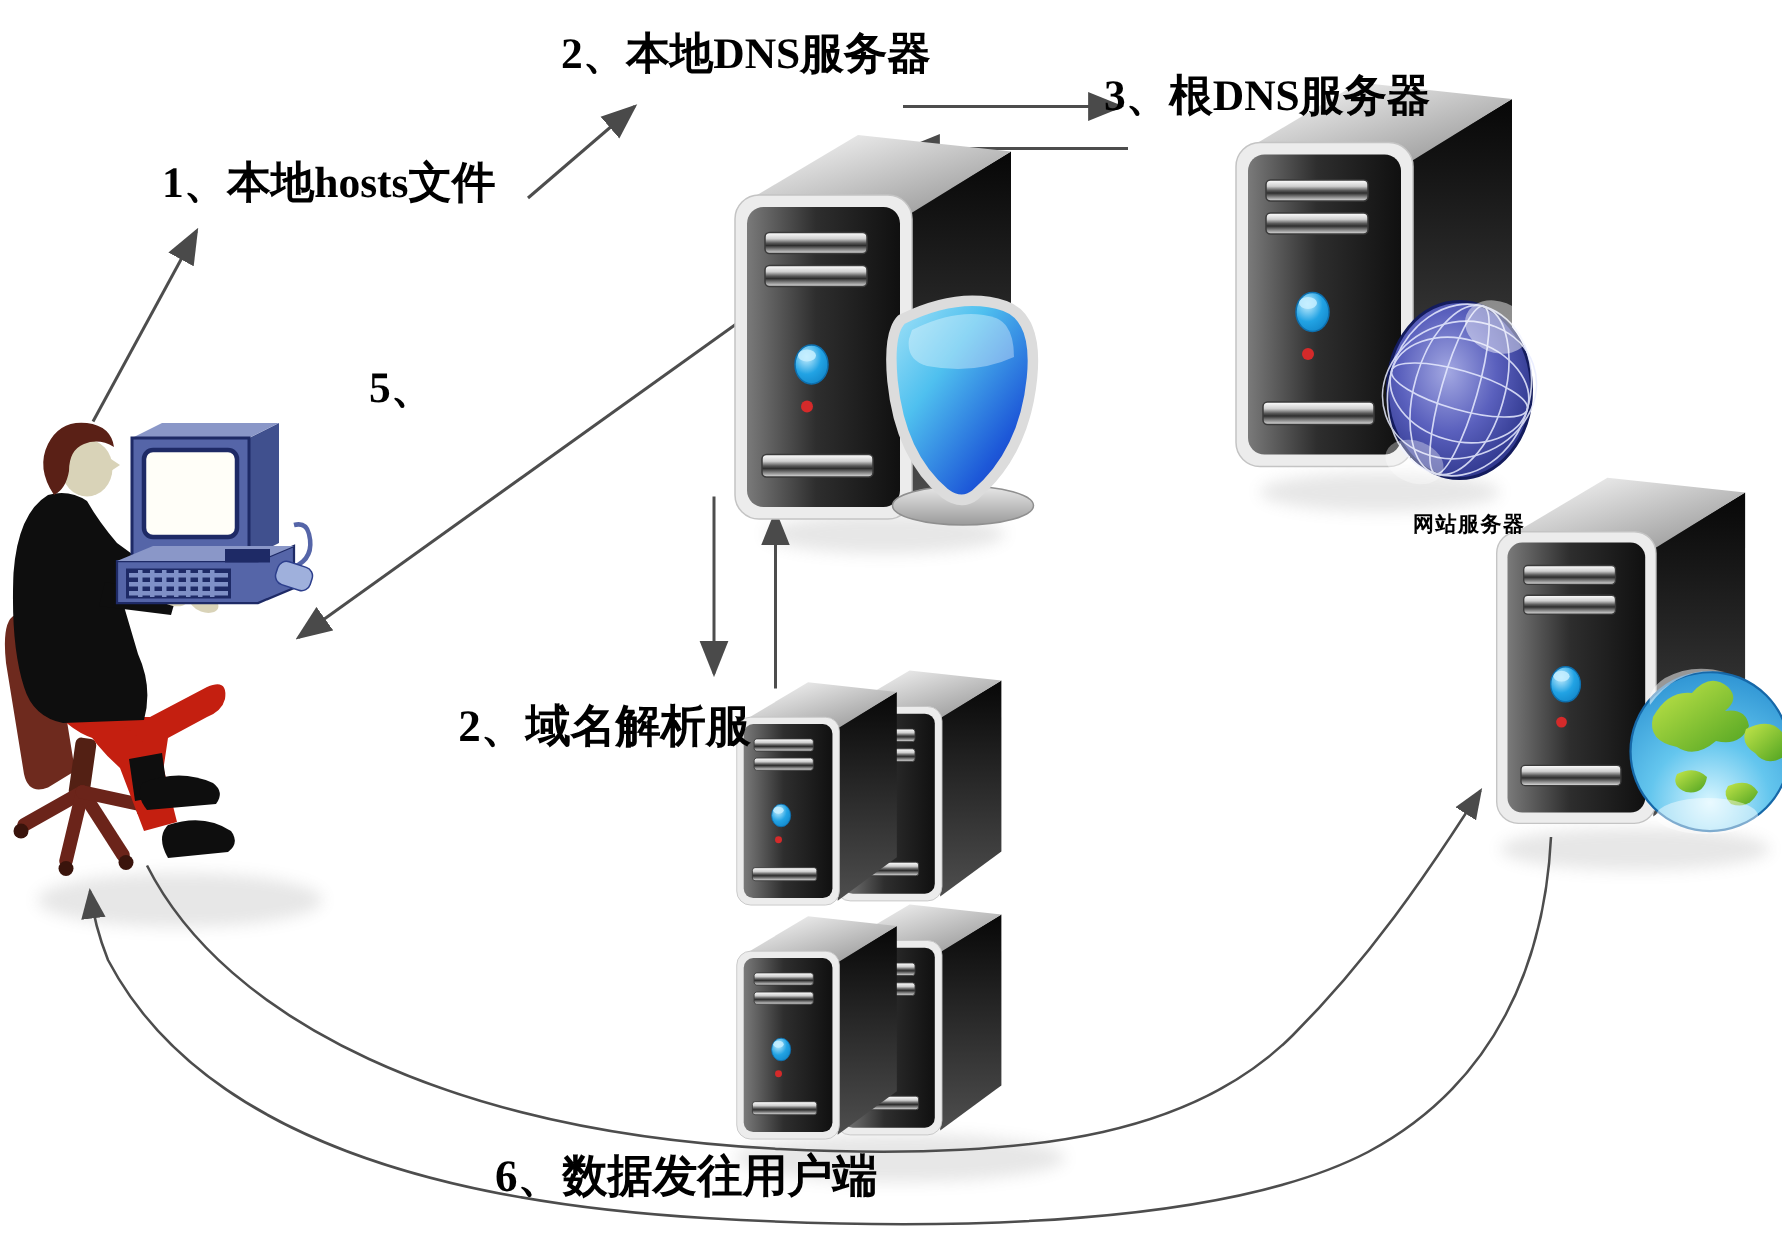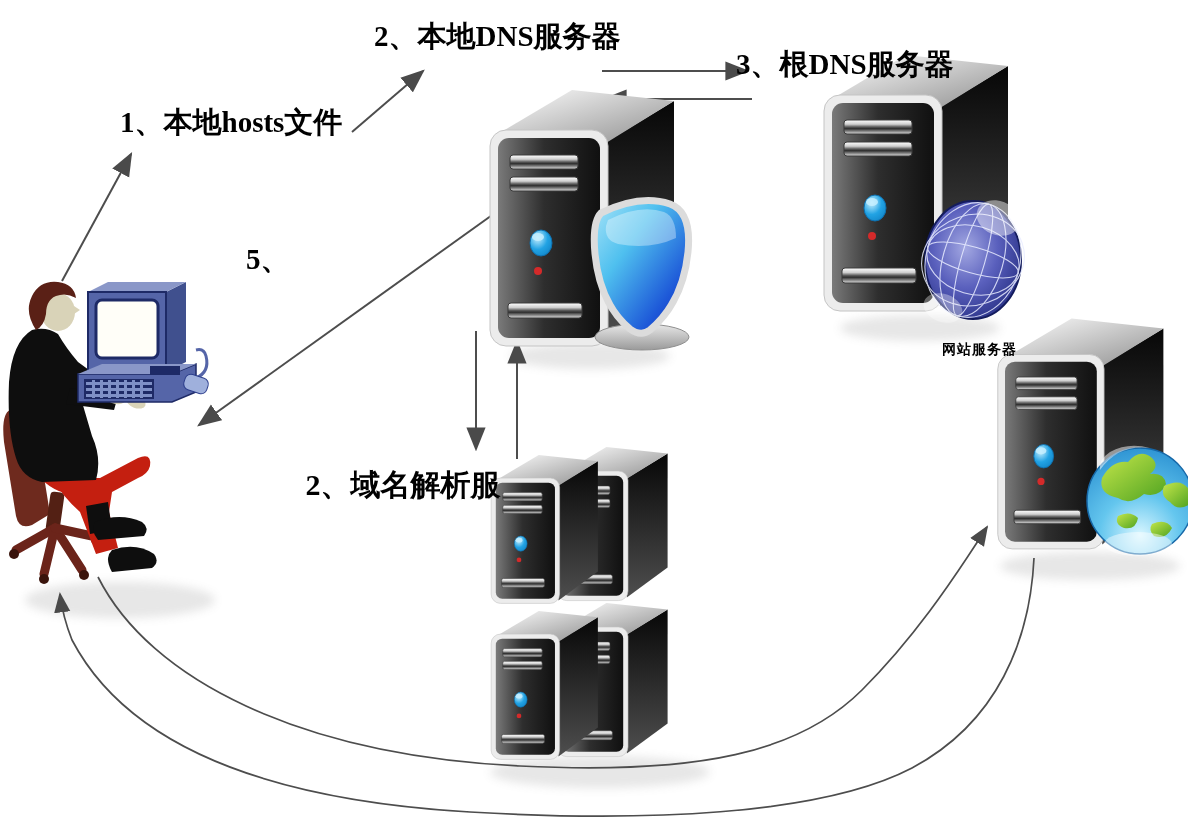--- a/index.html
+++ b/index.html
@@ -4,21 +4,21 @@
 <style>
   html,body{margin:0;padding:0;background:#ffffff;}
   body{width:1188px;height:840px;overflow:hidden;}
   .canvas{position:relative;width:1188px;height:840px;background:#ffffff;
           font-family:"Liberation Serif","DejaVu Serif",serif;}
   .art{position:absolute;left:0;top:0;width:1188px;height:840px;z-index:1;}
   .lbl{position:absolute;z-index:2;font-weight:700;font-size:29px;color:#000;
        white-space:nowrap;line-height:1.15;}
   .lbl-step4{left:296px;top:461px;width:214px;text-align:center;font-size:30px;
              line-height:47px;white-space:normal;}
-  .lbl-step1{left:120px;top:106px;}
+  .lbl-step1{left:108px;top:106px;}
   .lbl-step2{left:362px;top:20px;margin-left:12px;}
   .lbl-step3{left:736px;top:20px;margin-top:28px;}
   .lbl-step5{left:246px;top:243px;}
   .lbl-step6{left:330px;top:768px;font-size:30px;}
   .lbl-web{left:942px;top:341px;font-family:Liberation Sans, sans-serif;
            font-size:14px;letter-spacing:1px;}
 </style>
 </head>
 <body>
 
@@ -230,15 +230,16 @@
   </g>
 </svg>
 
 <div class="lbl lbl-step1">1、本地hosts文件</div>
 <div class="lbl lbl-step2">2、本地DNS服务器</div>
 <div class="lbl lbl-step3">3、根DNS服务器</div>
 <div class="lbl lbl-step4">
   <div>2、域名解析服</div>
 </div>
 <div class="lbl lbl-step5">5、</div>
+<div class="lbl lbl-step6">6、数据发往用户端</div>
 <div class="lbl lbl-web">网站服务器</div>
 
 </div>
 
 </body></html>

